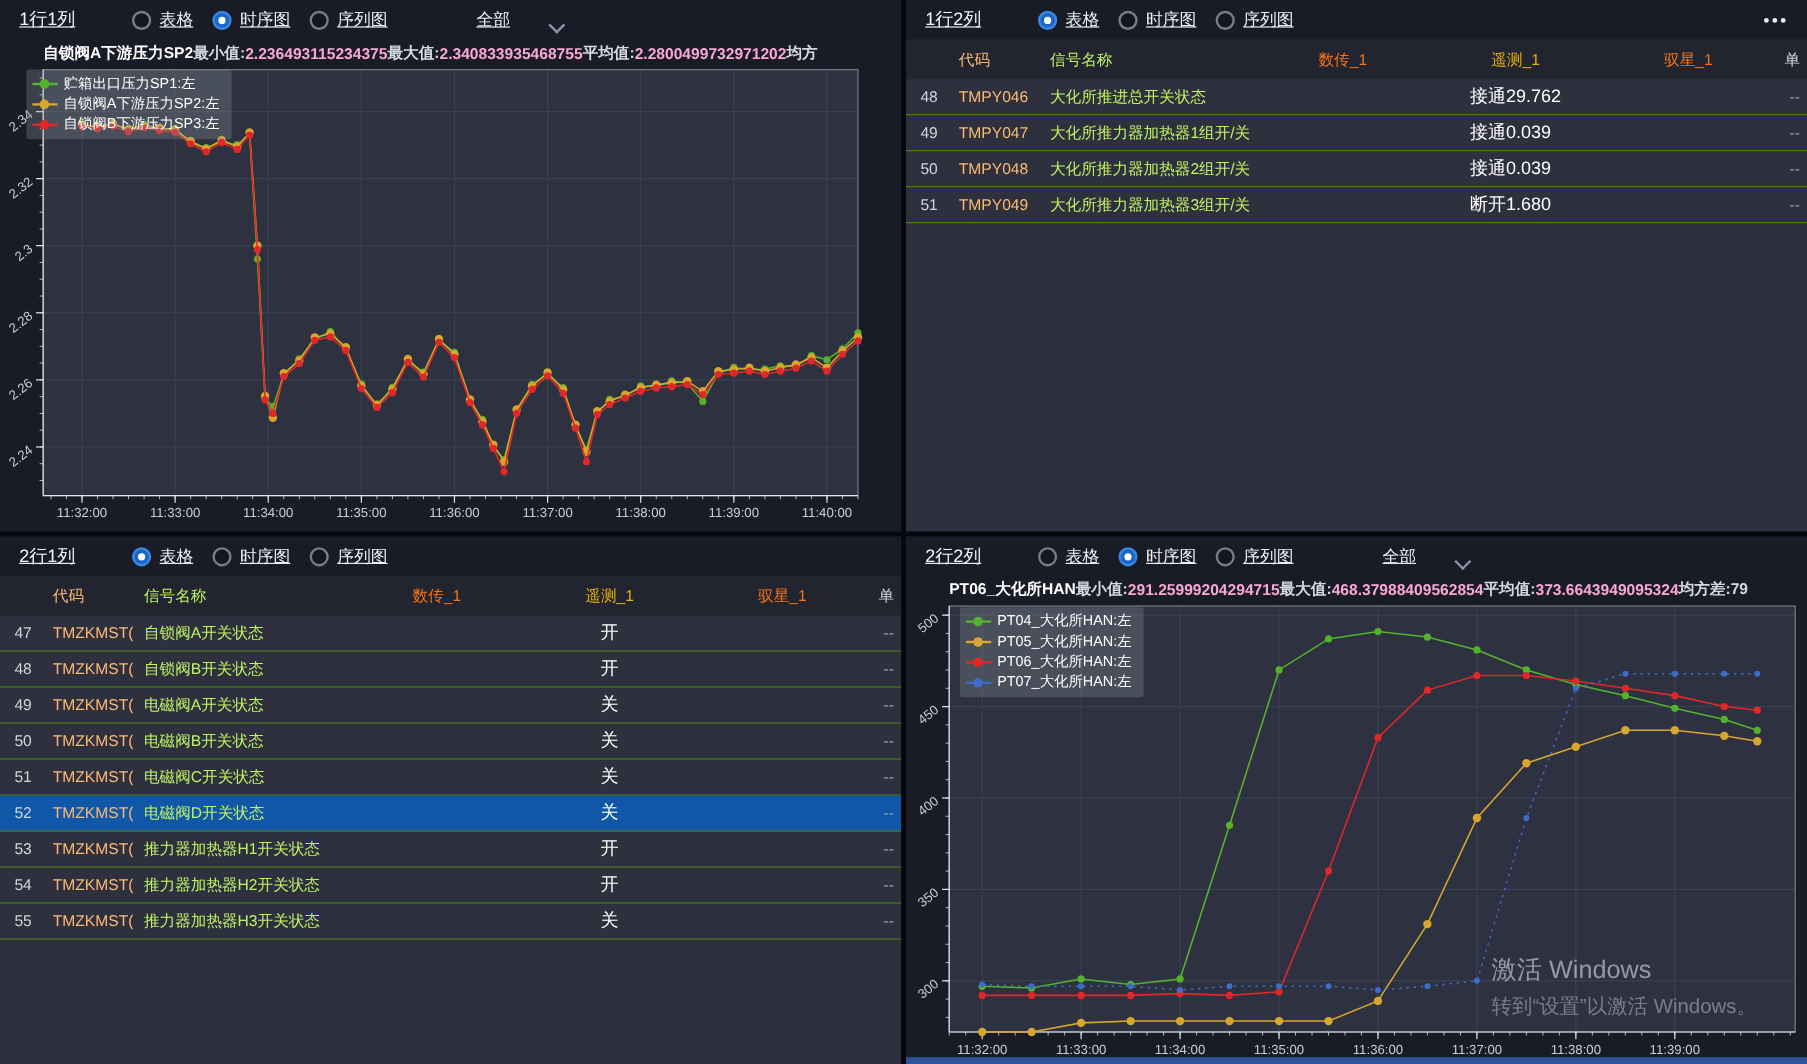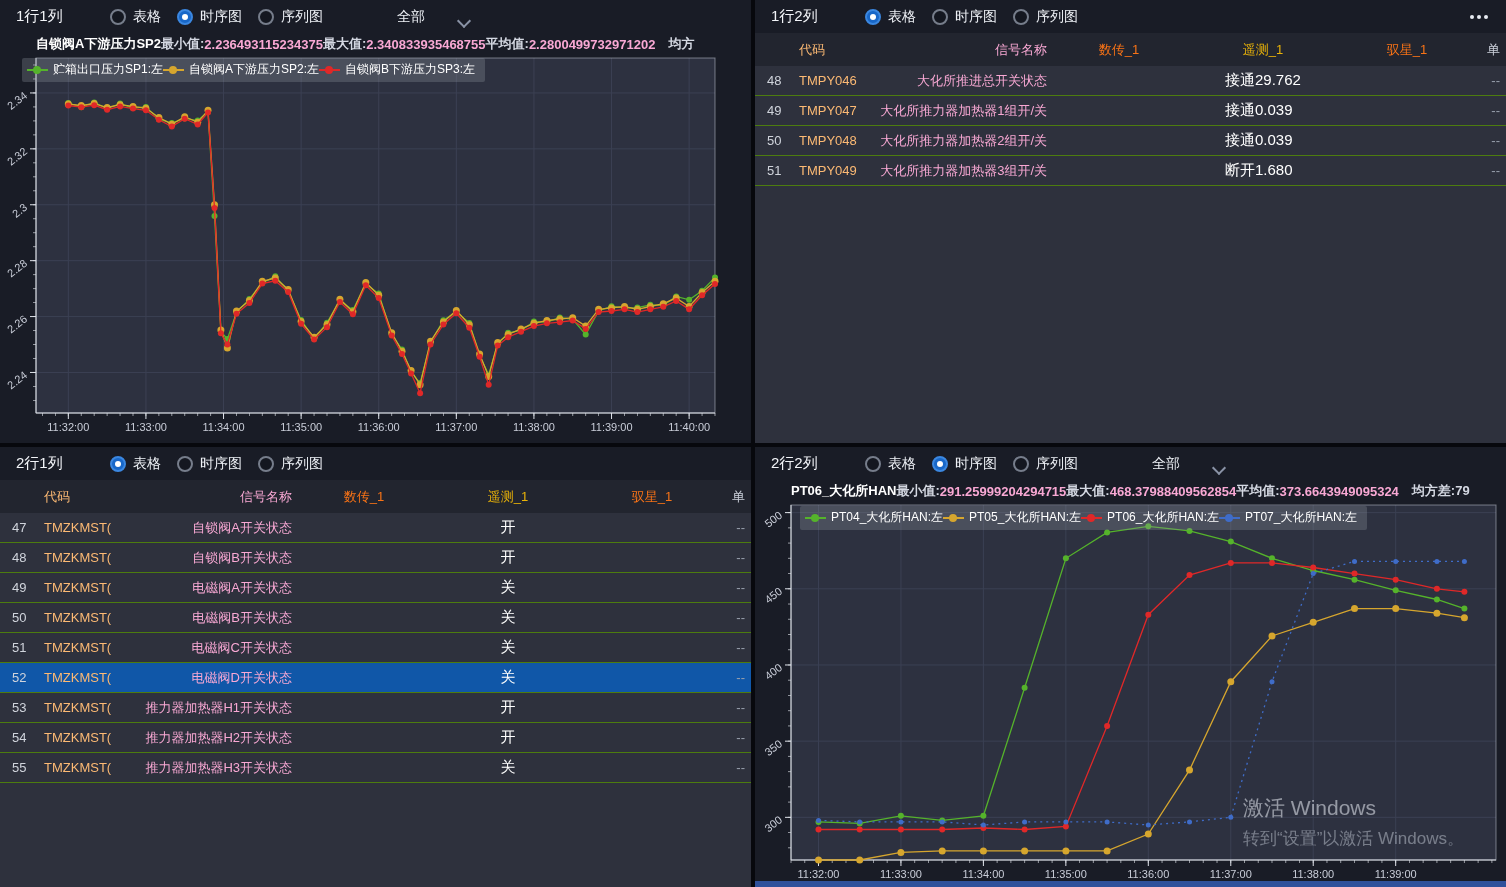--- a/index.html
+++ b/index.html
@@ -9,21 +9,21 @@
     background:#07080d; color:#e6e9f0;
     font-family:"Liberation Sans","DejaVu Sans",sans-serif;
   }
   .grid {
     display:grid; width:1506px; height:887px;
     grid-template-columns:751px 751px; grid-template-rows:443px 440px; gap:4px;
   }
   .panel { background:#191c26; position:relative; overflow:hidden; }
 
   
-  .panel-header { display:flex; align-items:center; height:33px; padding:0 16px; }
+  .panel-header { display:flex; align-items:center; height:33px; padding:0 16px;text-decoration:underline; }
   .panel-title { font-size:15px; color:#f2f4f8; width:72px; flex:none; }
   .radio-group { display:flex; align-items:flex-end; margin-left:22px; }
   .radio { display:flex; align-items:center; margin-right:16px; cursor:pointer; }
   .radio-circle { width:16px; height:16px; border:2px solid #767d8b; border-radius:50%;
     background:#141720; position:relative; flex:none; }
   .radio.sel .radio-circle { border-color:#3b87e0; background:#1867c8; }
   .radio.sel .radio-circle::after { content:""; position:absolute; left:50%; top:50%;
     transform:translate(-50%,-50%); width:6px; height:6px; border-radius:50%; background:#fff; }
   .radio-label { margin-left:7px; font-size:14px; color:#eef1f6; }
   .dropdown { display:flex; align-items:flex-end; margin-left:58px; cursor:pointer; }
@@ -33,27 +33,27 @@
     border-right:2px solid #8a93a6; border-bottom:2px solid #8a93a6; transform:rotate(45deg); }
   .menu-dots { margin-left:auto; display:flex; gap:3px; cursor:pointer; padding:6px 2px; }
   .menu-dots i { width:4px; height:4px; border-radius:50%; background:#e8ebf2; }
 
   
   .stats { height:22px; padding-left:36px; display:flex; align-items:center;
     white-space:nowrap; overflow:hidden; font-size:13px; }
   .stat-title { font-weight:bold; color:#ffffff; }
   .stat-label { font-weight:600; color:#d4d8e2; }
   .stat-value { font-weight:bold; color:#f9a8d4; }
-  .stat-tail  { font-weight:600; color:#d4d8e2; margin-left:13px; }
+  .stat-tail  { font-weight:600; color:#d4d8e2; }
 
   
   .chart-area { position:relative; }
   svg.chart { display:block; }
   .legend { position:absolute; background:rgba(142,148,160,0.30); border-radius:2px;
-    padding:3px 10px 4px 5px; display:flex; flex-direction:row; }
+    padding:3px 10px 4px 5px; display:flex; flex-direction:column; }
   .legend-item { display:flex; align-items:center; height:17px; font-size:12px; color:#fff; }
   .legend-mark { position:relative; width:21px; height:10px; margin-right:5px; flex:none; }
   .legend-mark .l-line { position:absolute; left:0; right:0; top:4px; height:2px;
     background:currentColor; }
   .legend-mark .l-dot { position:absolute; left:6px; top:1px; width:8px; height:8px;
     border-radius:50%; background:currentColor; }
   .watermark { position:absolute; left:488px; top:292px; pointer-events:none; }
   .watermark .wm1 { font-size:21px; color:rgba(235,238,245,0.55); }
   .watermark .wm2 { font-size:17px; color:rgba(225,230,240,0.42); margin-top:5px; }
   .bottom-bar { position:absolute; left:0; right:0; bottom:0; height:6px; background:#30519b; }
@@ -61,21 +61,21 @@
   
   .table-wrap { position:absolute; left:0; right:0; bottom:0; top:33px; background:#2e313d; }
   .trow { display:grid; grid-template-columns:44px 76px 172px 144px 144px 144px 1fr;
     align-items:center; }
   .thead { height:33px; background:#22252f; color:#ccd1db; font-size:13px; }
   .tbody .trow { height:30px; border-bottom:1px solid #4d7c0f; font-size:13px;
     background:transparent; cursor:default; }
   .tbody .trow.hl { background:#1057a8; }
   .c-num  { padding-left:12px; color:#d0d4dc; }
   .c-code { color:#fdba74; }
-  .c-name { color:#f9a8d4; overflow:hidden; white-space:nowrap;text-align:right; }
+  .c-name { color:#bef264; overflow:hidden; white-space:nowrap; }
   .c-sc, .c-yx { text-align:center; color:#f97316; }
   .c-ym   { color:#ffffff; font-size:15px; padding-left:34px; }
   .c-ym.centered { text-align:center; padding-left:0; }
   .thead .c-ym { font-size:13px; color:#eab308; text-align:center; padding-left:0; }
   .c-unit { text-align:right; padding-right:6px; color:#98a0ad; }
   .thead .c-unit { color:#ccd1db; overflow:hidden; white-space:nowrap; }
 </style>
 </head>
 <body>
 

